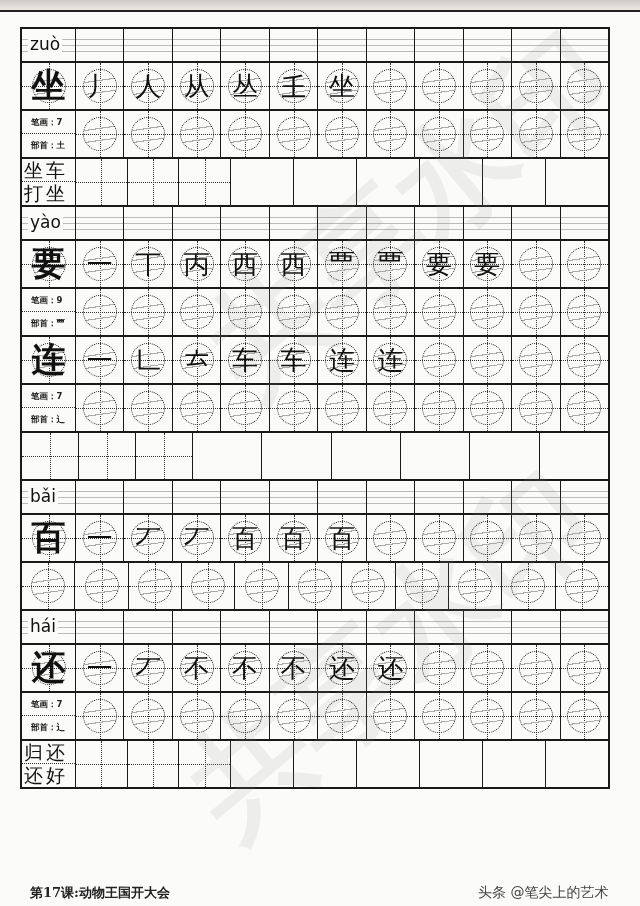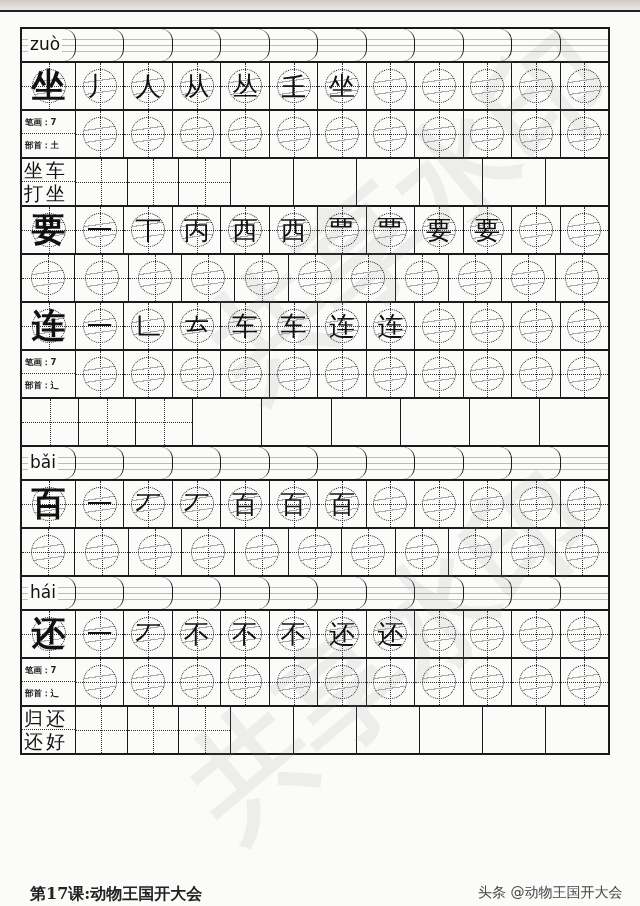--- a/index.html
+++ b/index.html
@@ -30,21 +30,20 @@
   .label-col { width:54px; flex:0 0 54px; }
   .grid-col { flex:1 1 0; }
 
   
   .pinyin-row { height:32px; }
   .pinyin-row .cell {
     background:
       linear-gradient(#bbb,#bbb) 0 10px/100% 1px no-repeat,
       linear-gradient(#bbb,#bbb) 0 16px/100% 1px no-repeat,
       linear-gradient(#bbb,#bbb) 0 22px/100% 1px no-repeat;
-    border-radius: 12px;
   }
   .pinyin-text {
     position:absolute; left:6px; top:3px; font-size:17px; color:#111;
     background:#fbfbfa; padding:0 2px; line-height:24px;
   }
 
   
   .circle-row { height:46px; }
   .circle-cell { display:flex; align-items:center; justify-content:center; }
   .circle-cell::before {
@@ -65,41 +64,41 @@
   .glyph {
     position:absolute; inset:0; display:flex; align-items:center; justify-content:center;
     font-family:"DejaVu Serif", serif; font-size:26px; color:#111; z-index:2;
   }
   .main-glyph { font-size:34px; font-weight:bold; }
 
   
   .info-cell { padding:0; }
   .info-line {
     height:23px; line-height:23px; font-size:8.5px; font-weight:bold; color:#222;
-    padding-left:3px; box-sizing:border-box;
+    padding-left:9px; box-sizing:border-box;
   }
   .info-line:first-child { border-bottom:1.5px dotted #333; }
 
   
   .vocab-row { height:46px; }
   .vocab-cell { display:flex; flex-direction:column; }
   .vocab-line {
     height:23px; line-height:23px; font-size:19px; letter-spacing:3px; color:#111;
     padding-left:2px; box-sizing:border-box; font-family:"DejaVu Serif", serif;
   }
   .vocab-line:first-child { border-bottom:1.5px dotted #333; }
   .practice-cell.dotted::before {
     content:""; position:absolute; left:0; right:0; top:50%; border-top:1.5px dotted #333;
   }
   .practice-cell.dotted::after {
     content:""; position:absolute; top:0; bottom:0; left:50%; border-left:1.5px dotted #333;
   }
 
   .footer-left {
-    position:absolute; left:30px; top:872px; font-size:16px; font-weight:bold; color:#222;
+    position:absolute; left:30px; top:872px; font-size:13px; font-weight:bold; color:#222;
     font-family:"DejaVu Serif", serif;
   }
   .footer-right {
     position:absolute; left:478px; top:872px; font-size:14px; color:#444;
   }
   .watermark {
     position:absolute; color:rgba(150,150,150,0.13); font-size:120px; font-weight:bold;
     transform:rotate(-40deg); pointer-events:none; white-space:nowrap;
   }
 </style>
@@ -228,20 +227,36 @@
           <div class="cell grid-col practice-cell dotted"></div>
           <div class="cell grid-col practice-cell" style="flex: 1.22222 1 0px;"></div>
           <div class="cell grid-col practice-cell" style="flex: 1.22222 1 0px;"></div>
           <div class="cell grid-col practice-cell" style="flex: 1.22222 1 0px;"></div>
           <div class="cell grid-col practice-cell" style="flex: 1.22222 1 0px;"></div>
           <div class="cell grid-col practice-cell" style="flex: 1.22222 1 0px;"></div>
           <div class="cell grid-col practice-cell" style="flex: 1.22222 1 0px;"></div>
         </div>
       </div>
       <div class="section">
+        <div class="row pinyin-row">
+          <div class="cell label-col">
+            <span class="pinyin-text">yào</span>
+          </div>
+          <div class="cell grid-col"></div>
+          <div class="cell grid-col"></div>
+          <div class="cell grid-col"></div>
+          <div class="cell grid-col"></div>
+          <div class="cell grid-col"></div>
+          <div class="cell grid-col"></div>
+          <div class="cell grid-col"></div>
+          <div class="cell grid-col"></div>
+          <div class="cell grid-col"></div>
+          <div class="cell grid-col"></div>
+          <div class="cell grid-col"></div>
+        </div>
         <div class="row circle-row">
           <div class="cell label-col circle-cell">
             <div class="circle">
               <span class="glyph main-glyph">要</span>
             </div>
           </div>
           <div class="cell grid-col circle-cell">
             <div class="circle">
               <span class="glyph">一</span>
             </div>
@@ -287,20 +302,24 @@
             </div>
           </div>
           <div class="cell grid-col circle-cell">
             <div class="circle"></div>
           </div>
           <div class="cell grid-col circle-cell">
             <div class="circle"></div>
           </div>
         </div>
         <div class="row circle-row">
+          <div class="cell label-col info-cell">
+            <div class="info-line"><span>笔画：</span><span>9</span></div>
+            <div class="info-line"><span>部首：</span><span>覀</span></div>
+          </div>
           <div class="cell grid-col circle-cell">
             <div class="circle"></div>
           </div>
           <div class="cell grid-col circle-cell">
             <div class="circle"></div>
           </div>
           <div class="cell grid-col circle-cell">
             <div class="circle"></div>
           </div>
           <div class="cell grid-col circle-cell">
@@ -661,16 +680,16 @@
           <div class="cell grid-col practice-cell" style="flex: 1.22222 1 0px;"></div>
           <div class="cell grid-col practice-cell" style="flex: 1.22222 1 0px;"></div>
           <div class="cell grid-col practice-cell" style="flex: 1.22222 1 0px;"></div>
           <div class="cell grid-col practice-cell" style="flex: 1.22222 1 0px;"></div>
           <div class="cell grid-col practice-cell" style="flex: 1.22222 1 0px;"></div>
           <div class="cell grid-col practice-cell" style="flex: 1.22222 1 0px;"></div>
         </div>
       </div>
     </div>
   <div class="footer-left">第17课:动物王国开大会</div>
-  <div class="footer-right">头条 @动物王国开大会</div>
+  <div class="footer-right">头条 @笔尖上的艺术</div>
   <div class="watermark" style="left:170px;top:120px;">共享水印</div>
   <div class="watermark" style="left:150px;top:560px;">共享水印</div>
 </div>
 
 </body></html>

